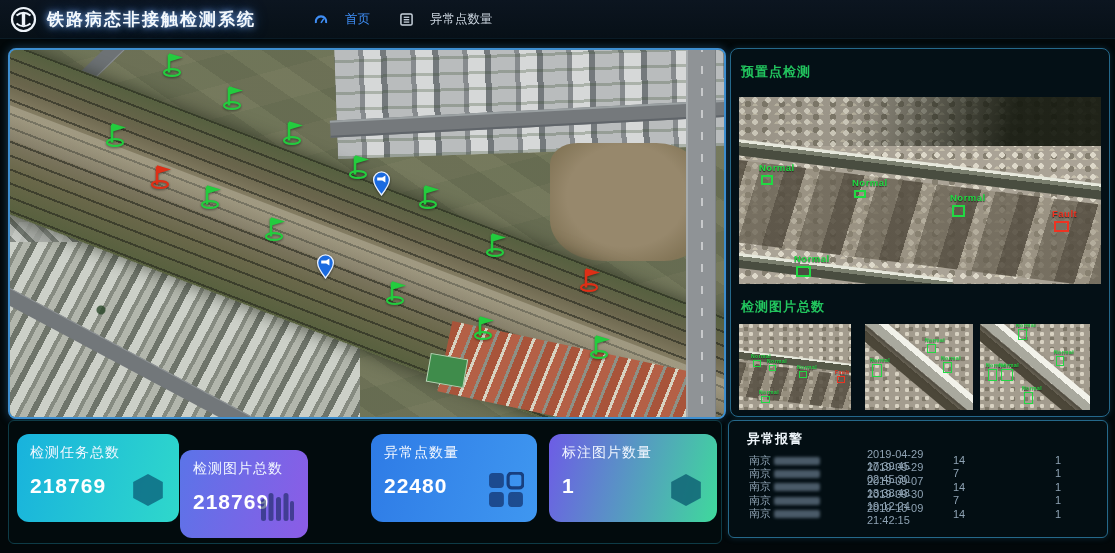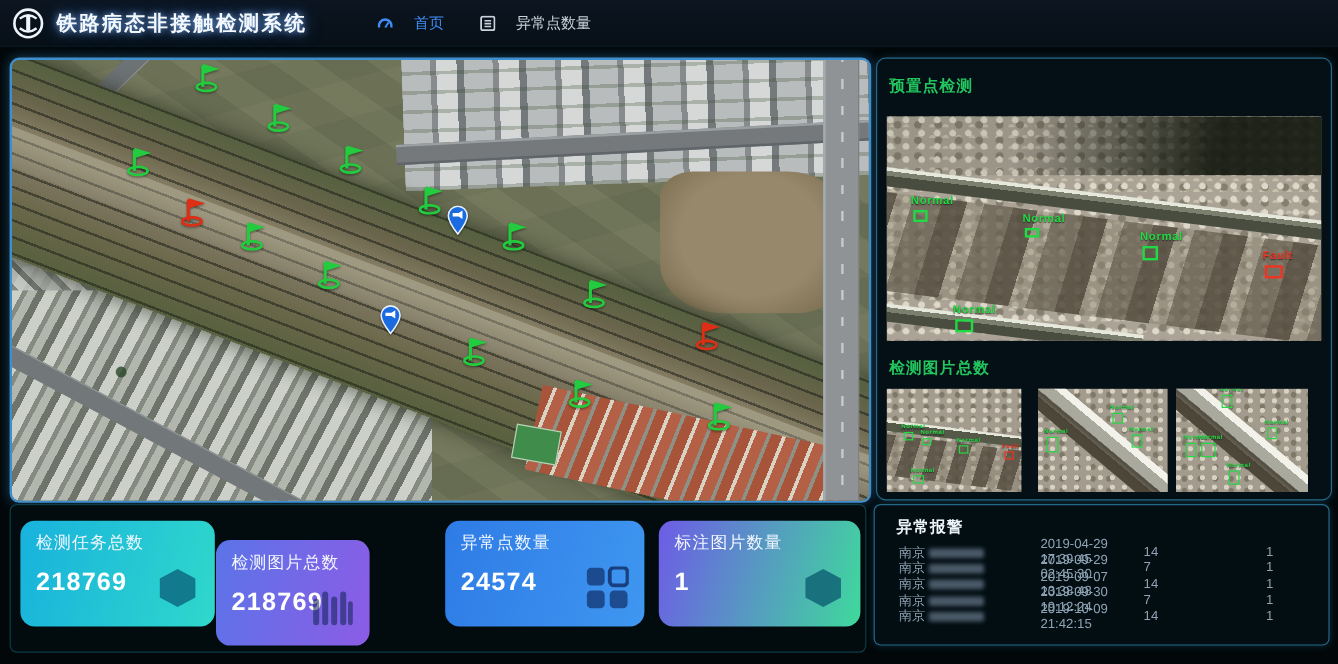--- a/index.html
+++ b/index.html
@@ -356,21 +356,21 @@
           <rect x="2" y="10" width="5" height="22" rx="2.5"></rect>
           <rect x="9.5" y="4" width="5" height="28" rx="2.5"></rect>
           <rect x="17" y="8" width="5" height="24" rx="2.5"></rect>
           <rect x="24.5" y="4" width="5" height="28" rx="2.5"></rect>
           <rect x="31" y="12" width="4" height="20" rx="2"></rect>
         </g>
       </svg>
     </div>
     <div class="stat-card" style="left: 362px; width: 166px; background: linear-gradient(105deg, rgb(46, 123, 230), rgb(63, 151, 240));">
       <div class="stat-label">异常点数量</div>
-      <div class="stat-value">24574</div>
+      <div class="stat-value">22480</div>
       <svg class="stat-icon" viewBox="0 0 34 34">
         <g fill="rgba(8,28,80,0.6)">
           <rect x="1" y="1" width="14" height="14" rx="3.5"></rect>
           <rect x="19" y="1" width="14" height="14" rx="3.5" fill="none" stroke="rgba(8,28,80,0.7)" stroke-width="3"></rect>
           <rect x="1" y="19" width="14" height="14" rx="3.5"></rect>
           <rect x="19" y="19" width="14" height="14" rx="3.5"></rect>
         </g>
       </svg>
     </div>
     <div class="stat-card" style="left: 540px; width: 168px; background: linear-gradient(105deg, rgb(109, 92, 230), rgb(63, 217, 156));">

